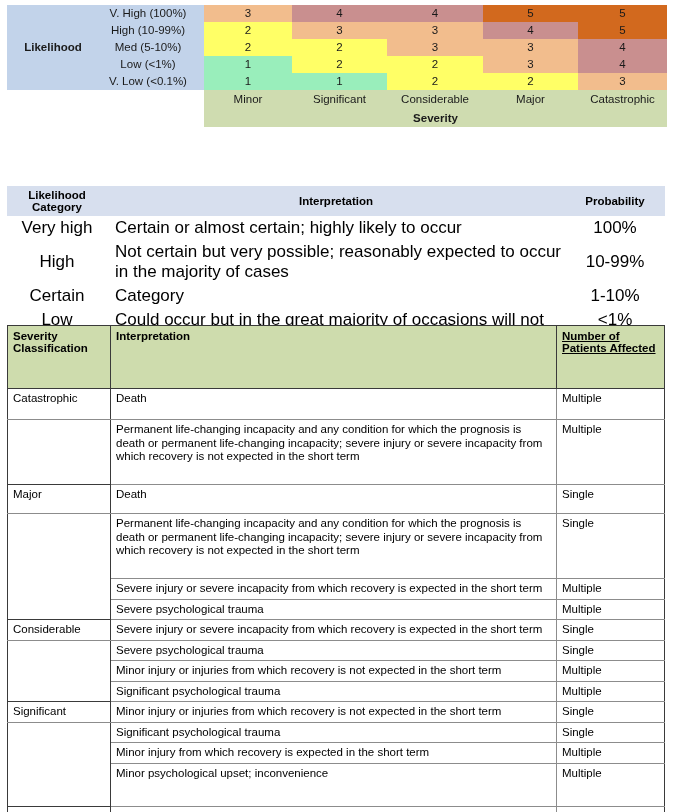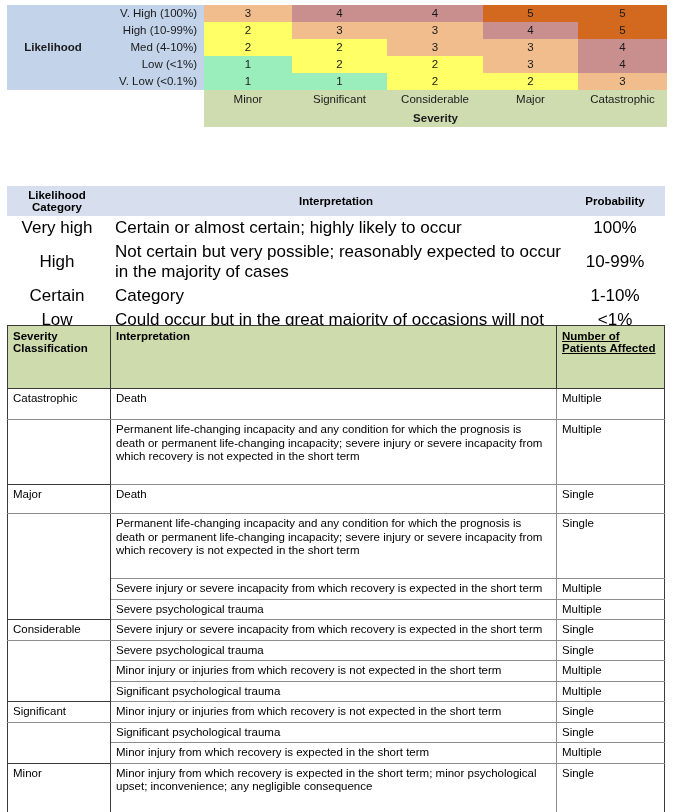--- a/index.html
+++ b/index.html
@@ -38,21 +38,20 @@
   }
   #risk-matrix td.lk-title {
     background: #c2d3ea;
     font-weight: bold;
     font-size: 11.5px;
     text-align: center;
     vertical-align: middle;
   }
   #risk-matrix td.lk-label {
     background: #c2d3ea;
-    text-align: right;
     padding-right: 7px;
     font-size: 11.5px;
   }
   #risk-matrix td.sev-head {
     background: #cfdcb0;
     height: 19px;
     line-height: 19px;
     font-size: 11.5px;
   }
   #risk-matrix td.sev-title {
@@ -168,21 +167,21 @@
       </tr>
       <tr>
         <td class="lk-label">High (10-99%)</td>
         <td class="score-cell" style="background: rgb(255, 255, 102);">2</td>
         <td class="score-cell" style="background: rgb(242, 189, 141);">3</td>
         <td class="score-cell" style="background: rgb(242, 189, 141);">3</td>
         <td class="score-cell" style="background: rgb(201, 143, 143);">4</td>
         <td class="score-cell" style="background: rgb(210, 105, 30);">5</td>
       </tr>
       <tr>
-        <td class="lk-label">Med (4-10%)</td>
+        <td class="lk-label">Med (5-10%)</td>
         <td class="score-cell" style="background: rgb(255, 255, 102);">2</td>
         <td class="score-cell" style="background: rgb(255, 255, 102);">2</td>
         <td class="score-cell" style="background: rgb(242, 189, 141);">3</td>
         <td class="score-cell" style="background: rgb(242, 189, 141);">3</td>
         <td class="score-cell" style="background: rgb(201, 143, 143);">4</td>
       </tr>
       <tr>
         <td class="lk-label">Low (&lt;1%)</td>
         <td class="score-cell" style="background: rgb(153, 238, 187);">1</td>
         <td class="score-cell" style="background: rgb(255, 255, 102);">2</td>
@@ -326,19 +325,24 @@
       <tr>
         <td class="sev-class blank-cell"></td>
         <td class="interp" style="height: 12px;">Significant psychological trauma</td>
         <td class="num-pat">Single</td>
       </tr>
       <tr>
         <td class="sev-class blank-cell"></td>
         <td class="interp" style="height: 12px;">Minor injury from which recovery is expected in the short term</td>
         <td class="num-pat">Multiple</td>
       </tr>
+      <tr>
+        <td class="sev-class blank-cell"></td>
+        <td class="interp" style="height: 36px;">Minor psychological upset; inconvenience</td>
+        <td class="num-pat">Multiple</td>
+      </tr>
       <tr class="group-start">
         <td class="sev-class">Minor</td>
         <td class="interp" style="height: 50px;">Minor injury from which recovery is expected in the short term; minor psychological upset; inconvenience; any negligible consequence</td>
         <td class="num-pat">Single</td>
       </tr>
     </tbody>
 </table>
 
 </body></html>

